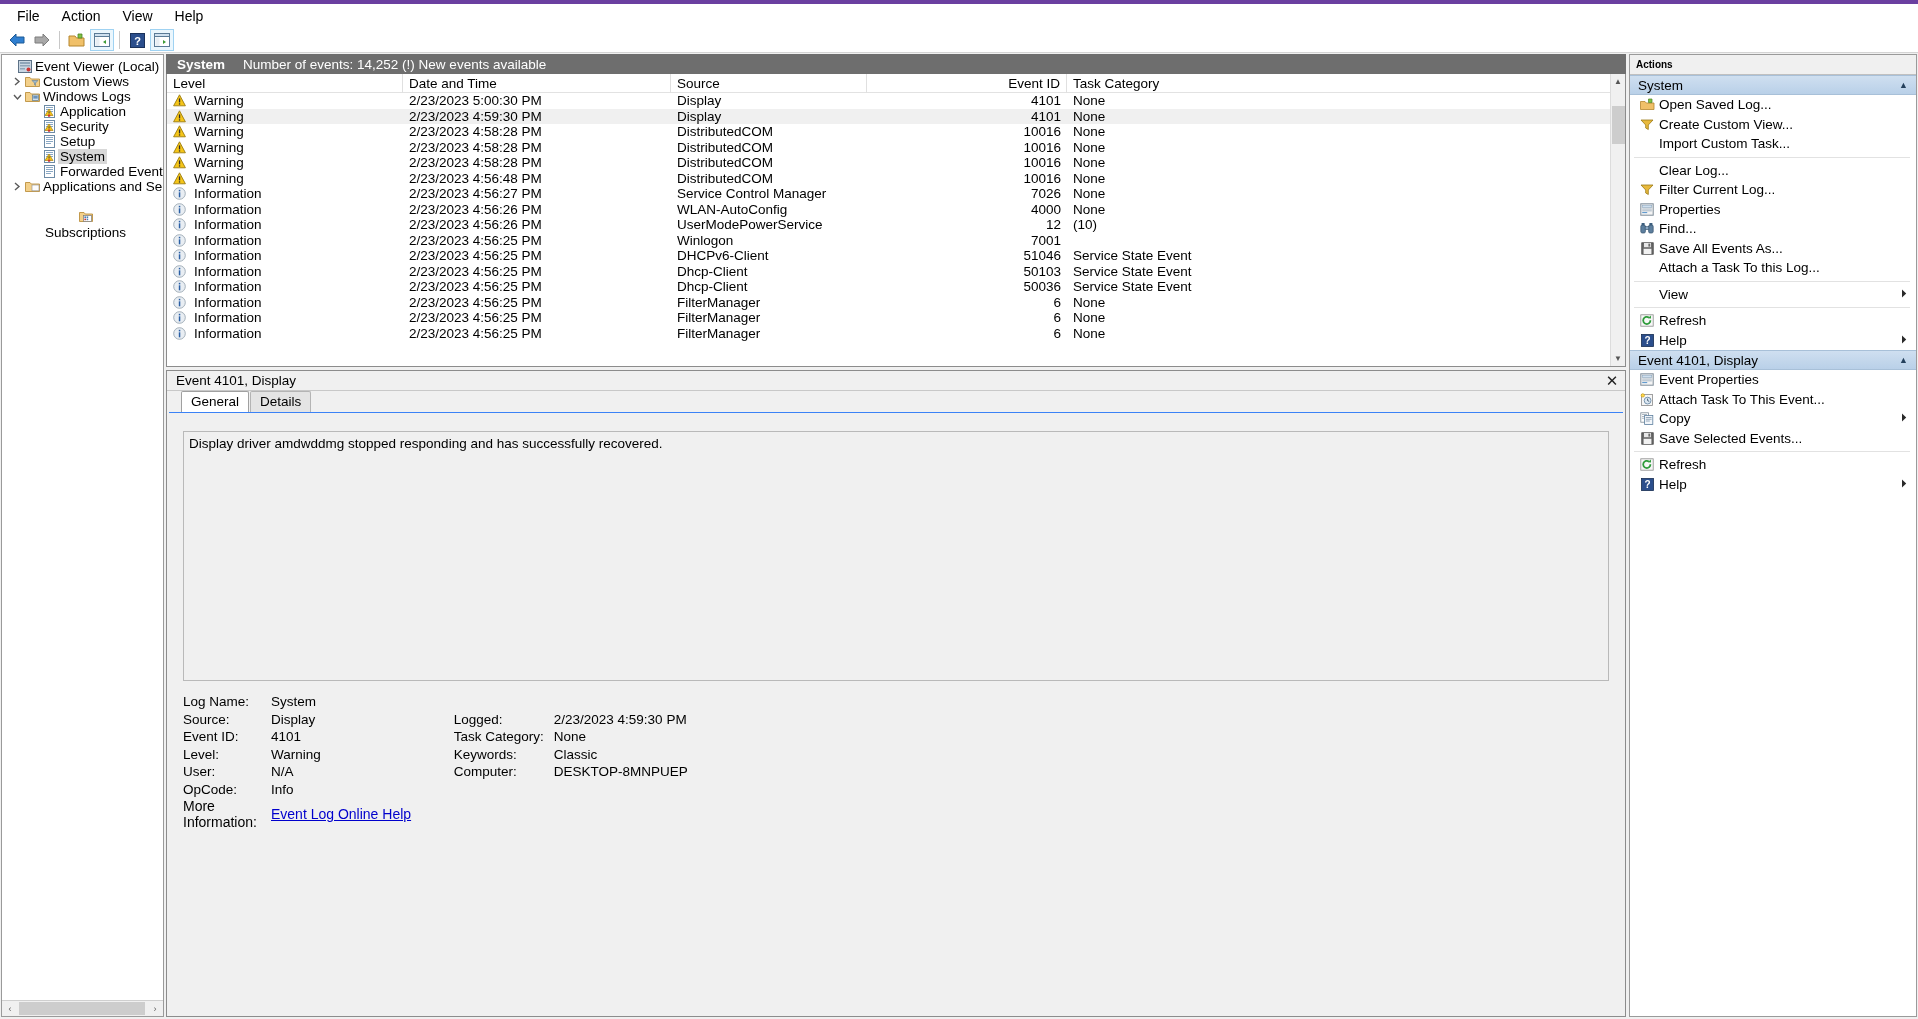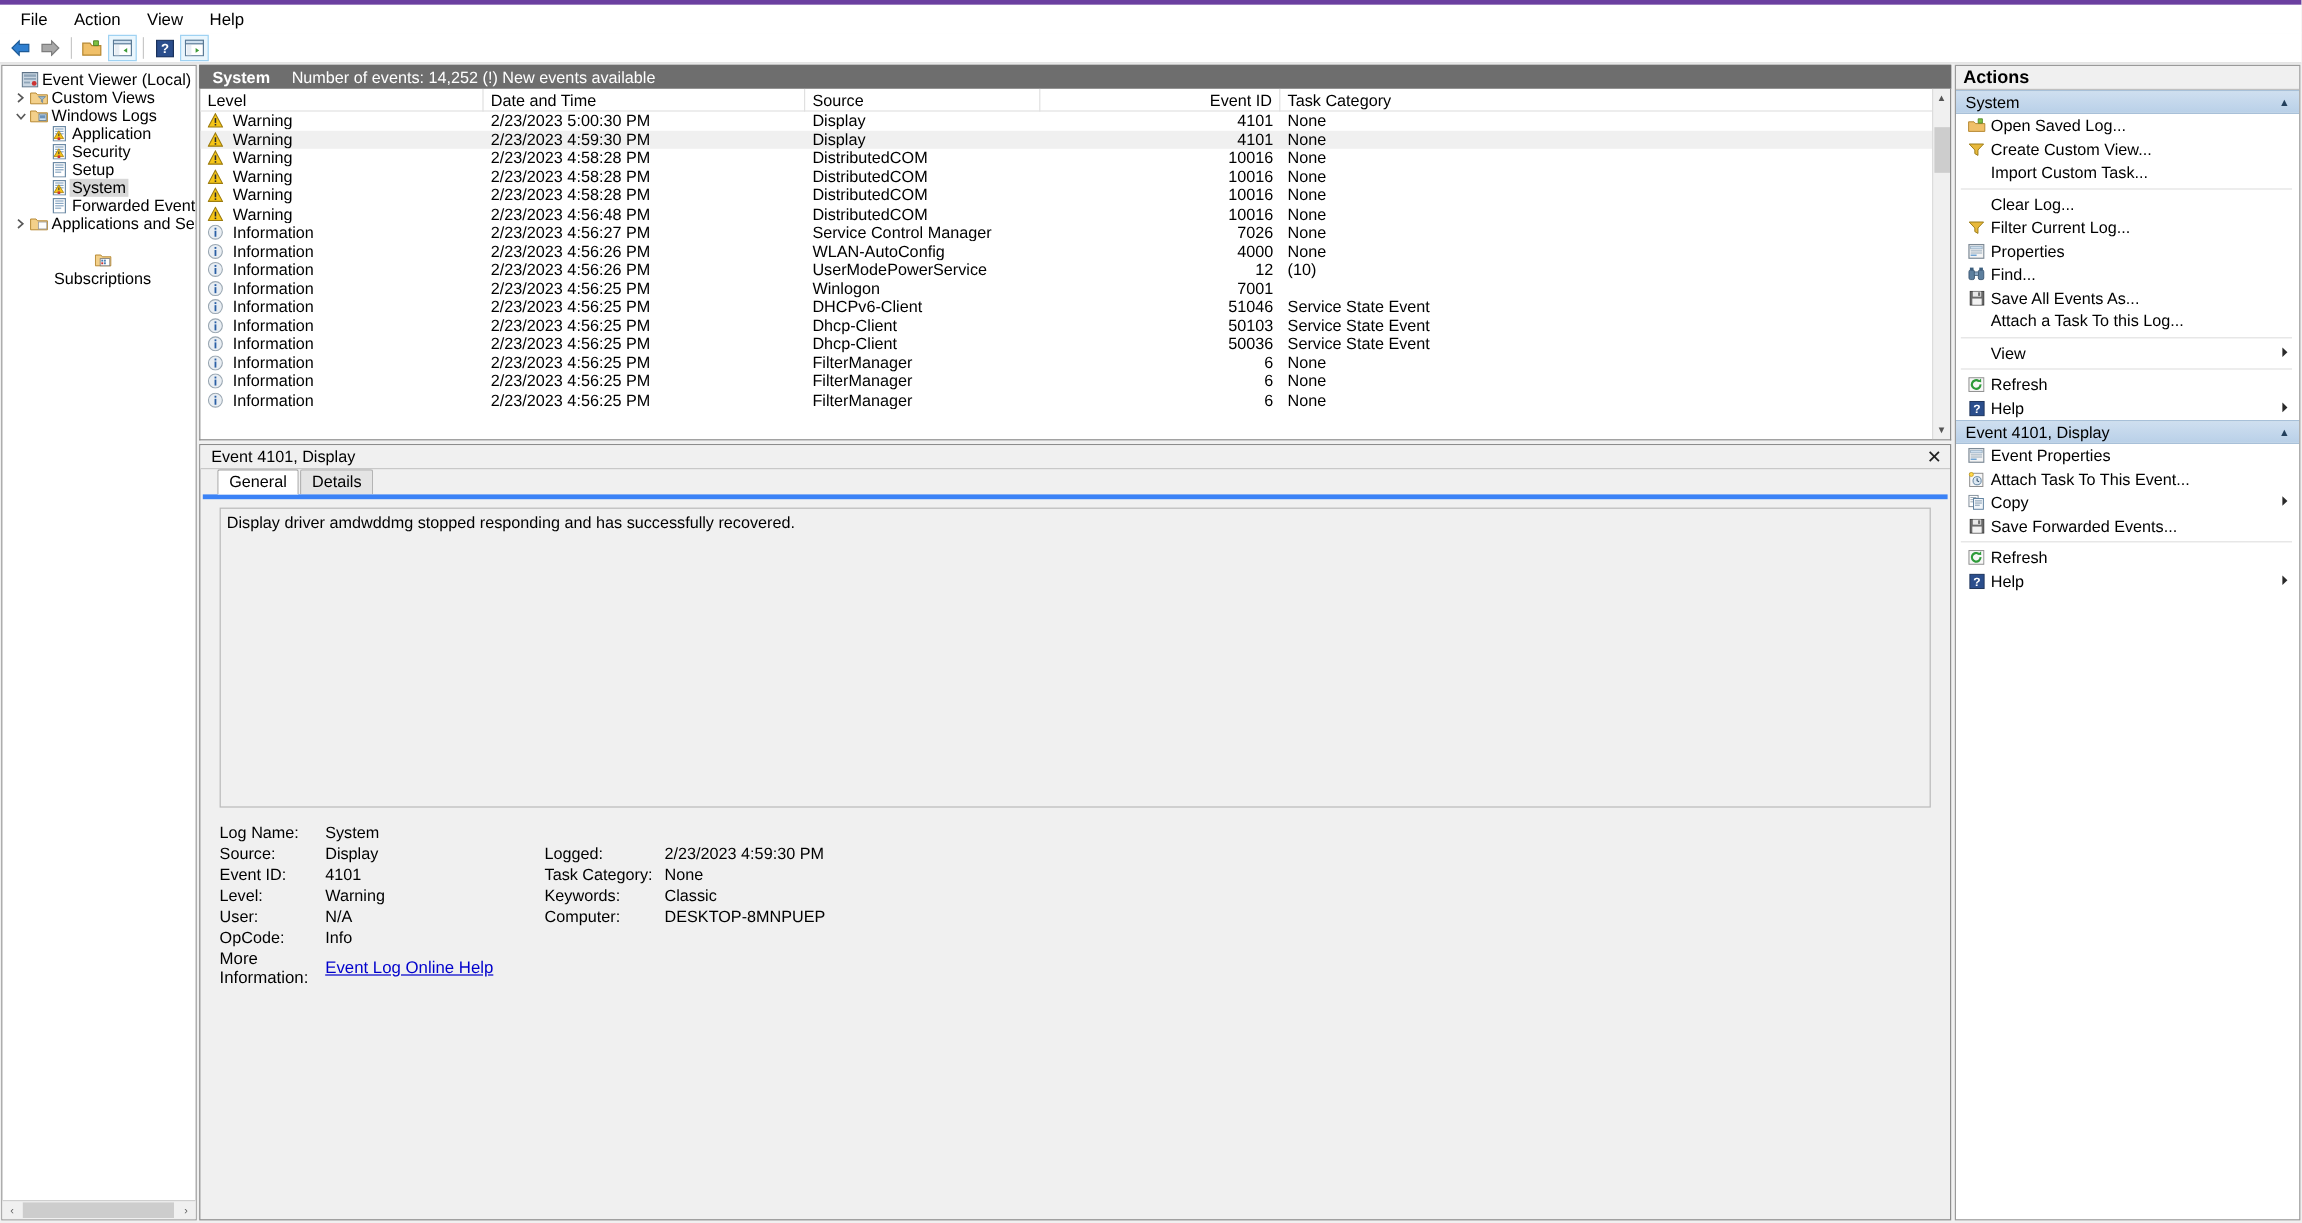--- a/index.html
+++ b/index.html
@@ -171,23 +171,23 @@
   .tab {
     padding: 2px 9px 2px; font-size: 13.5px; line-height: 16px;
     border: 1px solid #b4b4b4; border-bottom: none;
     background: #e4e4e4; cursor: default;
     border-radius: 2px 2px 0 0;
   }
   .tab.active { background: #ffffff; border-color: #a0a0a0; position: relative; z-index: 2; }
   .tab-body {
     flex: 1 1 auto; min-height: 0;
     background: #f0f0f0;
-    border-top: 4px solid #3b82f6;
+    border-top: 1px solid #3b82f6;
     margin: 0 2px 2px 2px;
-    padding: 7px 14px 2px 14px;
+    padding: 18px 14px 2px 14px;
     display: flex; flex-direction: column;
   }
   .msg-box {
     flex: 0 0 250px;
     background: #f0f0f0;
     border: 1px solid #b9b9b9;
     padding: 4px 5px;
     font-size: 13.5px;
     overflow: hidden;
   }
@@ -210,21 +210,21 @@
     width: 288px; flex: 0 0 288px;
     background: #ffffff;
     border: 1px solid #9a9a9a;
     margin: 1px 1px 2px 2px;
     display: flex; flex-direction: column;
     overflow: hidden;
   }
   .actions-head {
     height: 20px; flex: 0 0 20px;
     display: flex; align-items: center; padding-left: 6px;
-    font-weight: bold; font-size: 15px;
+    font-weight: bold; font-size: 10px;
     background: #f0f0f0;
     border-bottom: 1px solid #c0c0c0;
   }
   .act-section {
     height: 20px; flex: 0 0 20px;
     display: flex; align-items: center; justify-content: space-between;
     padding: 0 8px 0 8px;
     font-size: 13.5px;
     background: linear-gradient(to bottom, #cfdff0 0%, #b9d0e8 100%);
     border-top: 1px solid #a8c0d8;
@@ -968,21 +968,21 @@
           </div>
           <div class="act-item">
             <span class="act-ico">
               <svg width="13" height="13" viewBox="0 0 13 13">
                 <rect x="0.8" y="0.8" width="11.4" height="11.4" fill="#6b6b6b" stroke="#3d3d3d" stroke-width="0.8"></rect>
                 <rect x="3" y="1" width="7" height="4.2" fill="#e8e8e8"></rect>
                 <rect x="7.4" y="1.6" width="1.8" height="3" fill="#6b6b6b"></rect>
                 <rect x="2.6" y="6.8" width="7.8" height="5.2" fill="#f2f2f2"></rect>
               </svg>
             </span>
-            <span class="act-label">Save Forwarded Events...</span>
+            <span class="act-label">Save Selected Events...</span>
           </div>
           <div class="act-sep"></div>
           <div class="act-item">
             <span class="act-ico">
               <svg width="14" height="13" viewBox="0 0 14 13">
                 <rect x="0.8" y="0.8" width="12.4" height="11.4" fill="#f7f7f7" stroke="#8a8a8a" stroke-width="0.8"></rect>
                 <path d="M10.4 6.3 A3.6 3.6 0 1 1 9 3.6" fill="none" stroke="#2e9b3a" stroke-width="1.8"></path>
                 <path d="M10.9 1.4 L11 4.6 L7.9 4.2 Z" fill="#2e9b3a"></path>
               </svg>
             </span>

